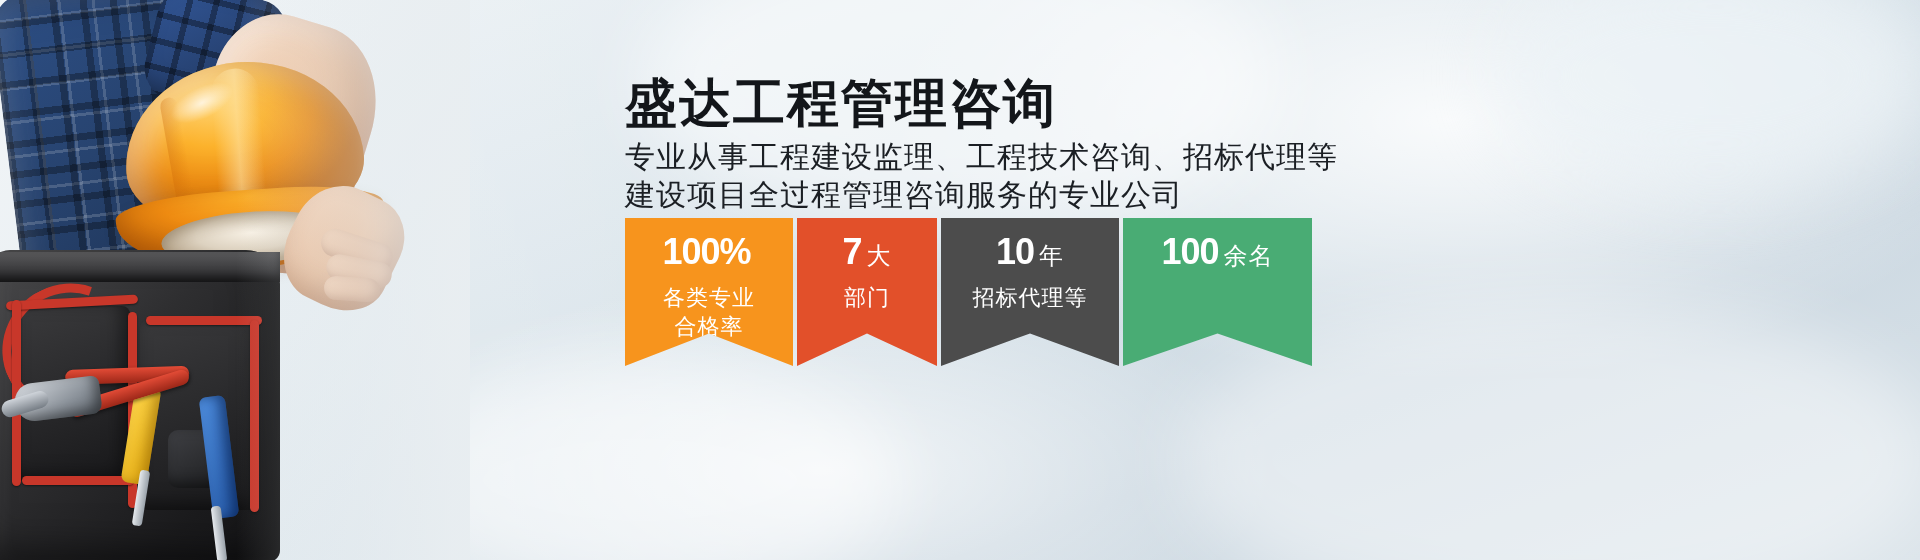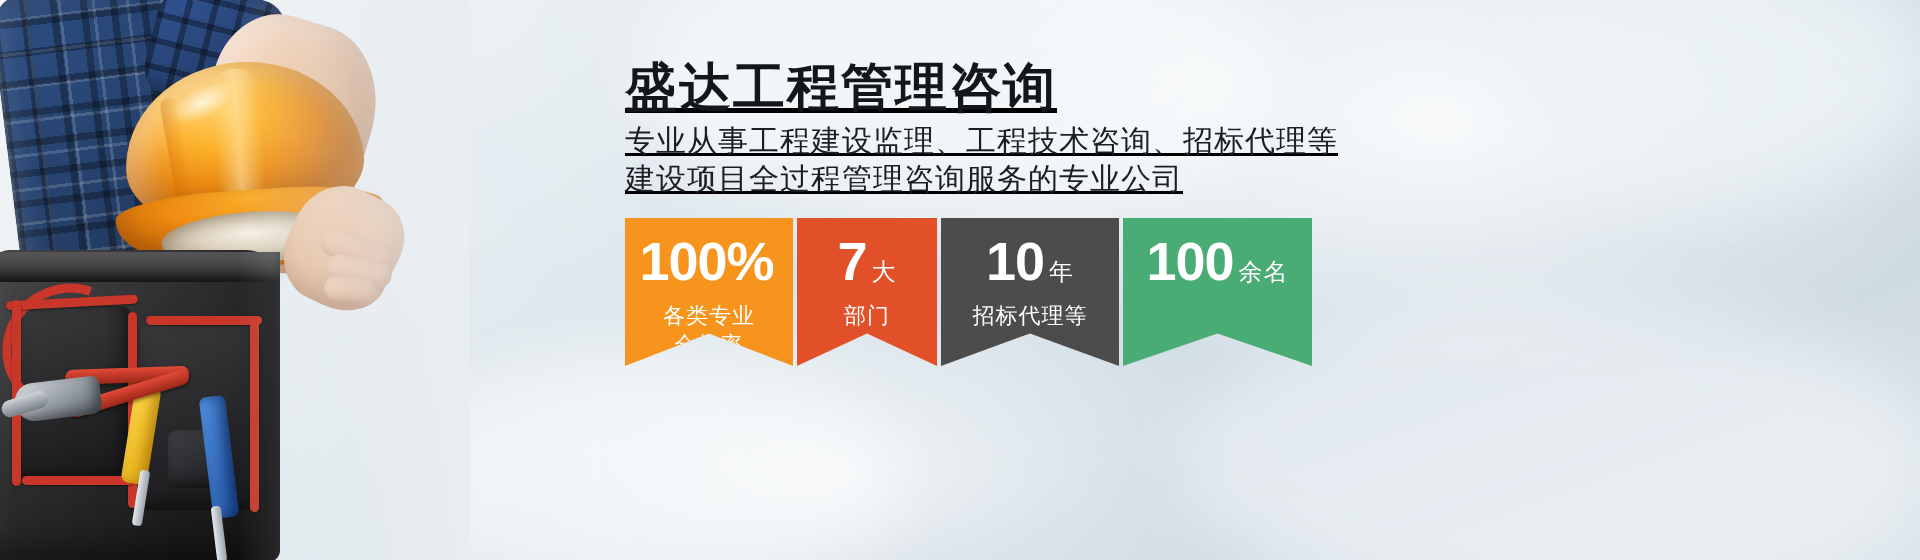--- a/index.html
+++ b/index.html
@@ -162,21 +162,21 @@
   .sds-b{left:214px;top:506px;transform:rotate(-7deg);}
   .tool-tape{position:absolute;left:168px;top:430px;width:58px;height:58px;border-radius:10px;
              background:linear-gradient(150deg,#3f4044,#1d1e20);box-shadow:inset -6px -5px 14px rgba(0,0,0,.5);}
 
   .photo-fade{
     position:absolute;left:236px;top:0;width:300px;height:560px;
     background:linear-gradient(90deg,rgba(233,238,241,0) 0%,rgba(233,238,241,.35) 40%,rgba(233,238,241,.85) 72%,rgba(233,238,241,1) 100%);
   }
 
   
-  .content{position:absolute;left:625px;top:56px;width:1180px;text-decoration:underline;}
+  .content{position:absolute;left:625px;top:72px;width:1180px;}
   .title{
     font-size:52px;line-height:62px;font-weight:700;color:#13161a;
     letter-spacing:2px;margin:0 0 4px 0;white-space:nowrap;
   }
   .sub{font-size:30px;line-height:38px;color:#1b1f24;letter-spacing:1px;white-space:nowrap;font-weight:400;}
 
   
   .badges{position:absolute;left:625px;top:218px;display:flex;gap:4px;}
   .badge{
     position:relative;width:168px;height:148px;
@@ -184,21 +184,21 @@
     padding-top:16px;box-sizing:border-box;
     -webkit-clip-path:polygon(0 0,100% 0,100% 100%,50% 78%,0 100%);
     clip-path:polygon(0 0,100% 0,100% 100%,50% 78%,0 100%);
   }
   .badge.b1{background:#f7941d;}
   .badge.b2{background:#e2502a;width:140px;}
   .badge.b3{background:#4c4c4c;width:178px;}
   .badge.b4{background:#49ac74;width:189px;}
 
   .bnum{display:flex;align-items:baseline;justify-content:center;color:#fff;line-height:1;}
-  .bnum .n{font-size:54px;font-weight:700;letter-spacing:-1px;}
+  .bnum .n{font-size:36px;font-weight:700;letter-spacing:-1px;}
   .bnum .u{font-size:24px;font-weight:400;margin-left:5px;letter-spacing:1px;}
   .blabel{margin-top:13px;color:#fff;font-size:22px;line-height:29px;text-align:center;letter-spacing:1px;}
 </style>
 </head>
 <body>
 
 <div class="banner">
 
   <div class="haze"></div>
   <div class="cloud c1"></div>

